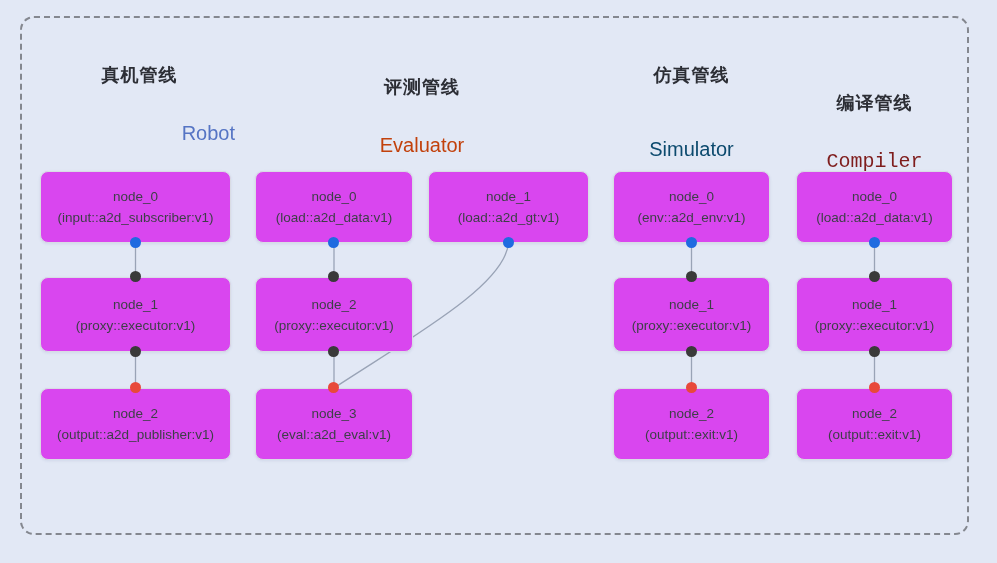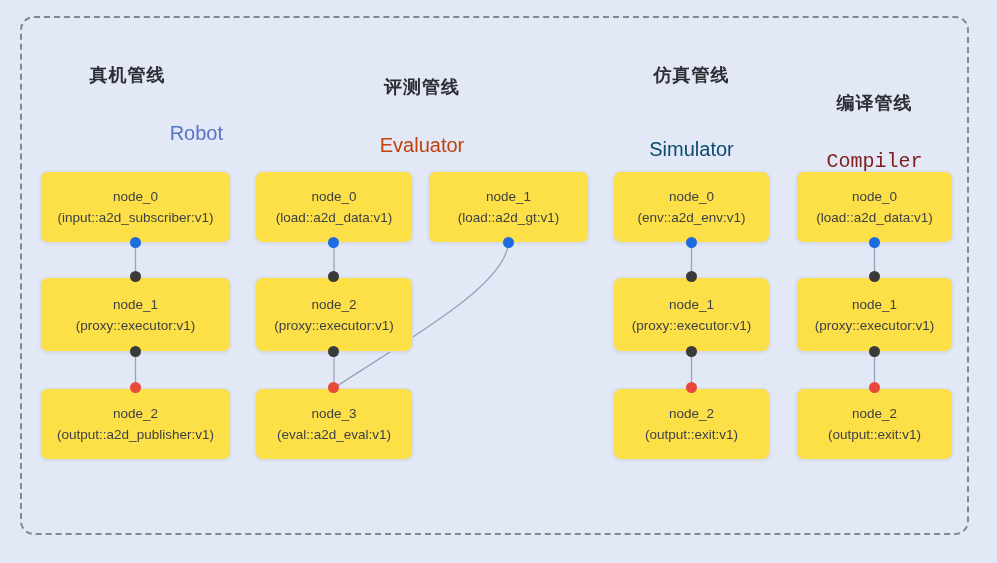--- a/index.html
+++ b/index.html
@@ -46,21 +46,21 @@
     top: 122px;
     font-size: 20px;
     font-weight: 400;
     color: #5574c4;
     text-align: center;
     z-index: 2;
   }
 
   .node-box {
     position: absolute;
-    background: #fde047;
+    background: #d946ef;
     border: 1px solid #d9dce4;
     border-radius: 8px;
     box-shadow: 0 1px 3px rgba(60, 80, 140, 0.10);
     box-sizing: border-box;
     display: flex;
     flex-direction: column;
     align-items: center;
     justify-content: center;
     z-index: 2;
   }
@@ -78,21 +78,21 @@
   .row1 { top: 171px; height: 72px; }
   .row2 { top: 277px; height: 75px; }
   .row3 { top: 388px; height: 72px; }
 
   .col-robot  { left: 40px;  width: 191px; }
   .col-eval-a { left: 255px; width: 158px; }
   .col-eval-b { left: 428px; width: 161px; }
   .col-sim    { left: 613px; width: 157px; }
   .col-comp   { left: 796px; width: 157px; }
 
-  .t-robot { left: 32px;  width: 191px; }
+  .t-robot { left: 44px;  width: 191px; }
   .t-eval  { left: 255px; width: 334px; margin-top: 12px; }
   .t-sim   { left: 613px; width: 157px; }
   .t-comp  { left: 796px; width: 157px; margin-top: 28px; }
 
   .dot {
     position: absolute;
     width: 11px; height: 11px;
     border-radius: 50%;
     z-index: 3;
   }

